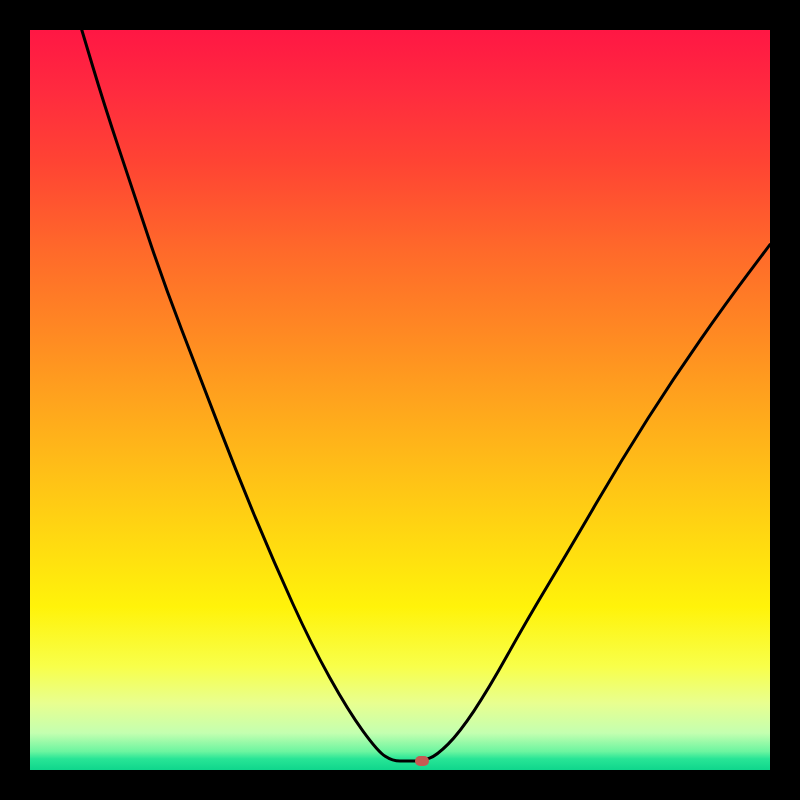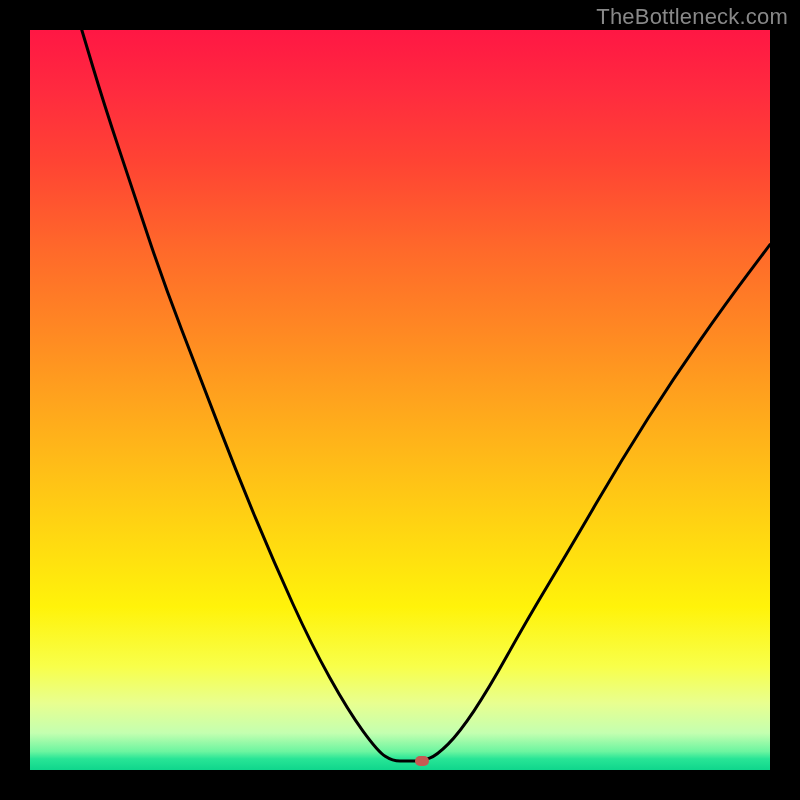--- a/index.html
+++ b/index.html
@@ -78,21 +78,20 @@
     height: 10px;
     border-radius: 5px;
     background: #c55a52;
     transform: translate(-50%, -50%);
   }
 </style>
 </head>
 <body>
 
 <div class="frame">
-  <div class="watermark">TheBottleneck.com</div>
 
   <div class="plot-area">
     <div class="gradient">
       <div class="layer1"></div>
     </div>
 
     <svg class="curve" viewBox="0 0 740 740" preserveAspectRatio="none">
       <path id="curve-path" d="M 51.8 0.0 Q 51.8 0.0 62.9 37.0 Q 74.0 74.0 88.8 118.4 Q 103.6 162.8 118.4 207.2 Q 133.2 251.6 151.7 299.7 Q 170.2 347.8 188.7 395.9 Q 207.2 444.0 225.7 488.4 Q 244.2 532.8 262.7 573.5 Q 281.2 614.2 299.7 647.5 Q 318.2 680.8 333.0 701.1 Q 347.8 721.5 355.2 726.3 Q 362.6 731.1 370.0 731.1 Q 377.4 731.1 384.8 731.1 Q 392.2 731.1 399.6 728.2 Q 407.0 725.2 418.1 714.1 Q 429.2 703.0 444.0 680.8 Q 458.8 658.6 477.3 625.3 Q 495.8 592.0 518.0 555.0 Q 540.2 518.0 566.1 473.6 Q 592.0 429.2 617.9 388.5 Q 643.8 347.8 669.7 310.8 Q 695.6 273.8 717.8 244.2 T 740.0 214.6 " fill="none" stroke="#000" stroke-width="3" stroke-linejoin="round" stroke-linecap="round"></path>
     </svg>
 

